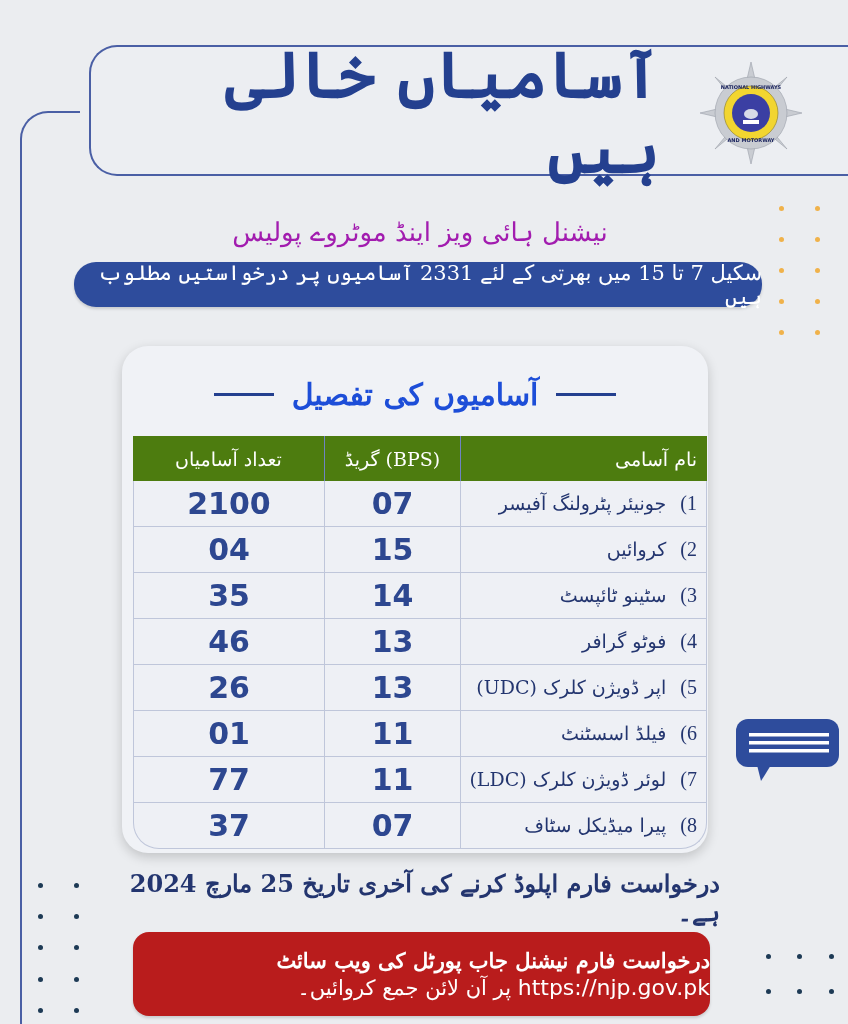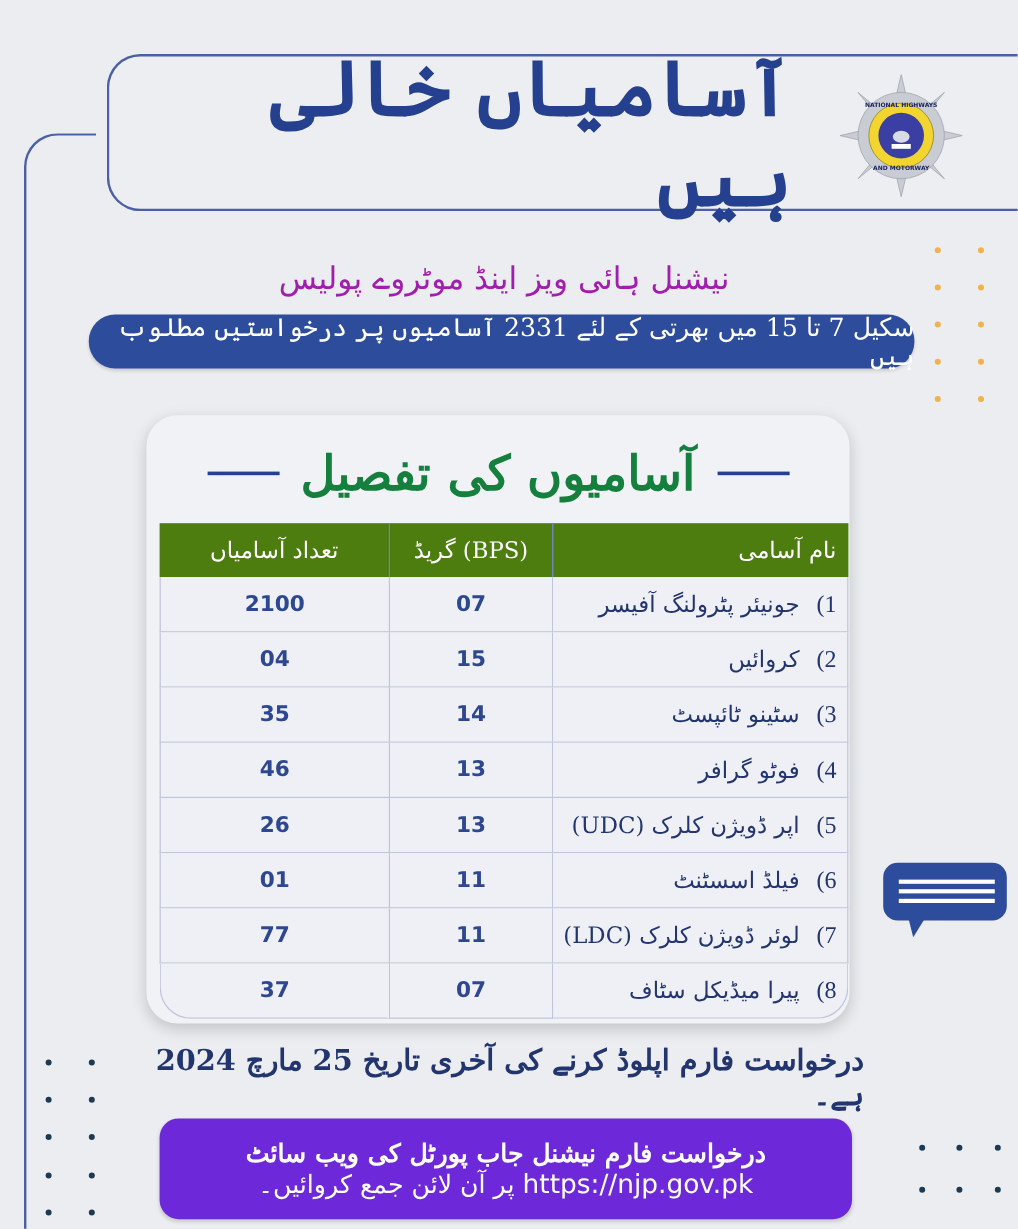--- a/index.html
+++ b/index.html
@@ -42,59 +42,59 @@
     box-shadow: 0 2px 3px rgba(0,0,0,0.15);
   }
   .card {
     left: 122px; top: 346px; width: 586px; height: 507px;
     background: #f0f2f6; border-radius: 26px;
     box-shadow: 0 4px 12px rgba(0,0,0,0.18);
   }
   .card-title {
     left: 122px; top: 366px; width: 586px; height: 56px;
     display: flex; align-items: center; justify-content: center; gap: 18px;
-    font-size: 40px; font-weight: bold; color: #15803d; direction: rtl;
+    font-size: 30px; font-weight: bold; color: #1d4ed8; direction: rtl;
   }
   .dash { width: 60px; height: 3px; background: #24408f; display: inline-block; }
   table.jobs {
     position: absolute; left: 133px; top: 436px; width: 574px;
     border-collapse: separate; border-spacing: 0;
   }
   table.jobs th {
     background: #4d7c0f; color: #ffffff; height: 45px; font-weight: normal;
     font-size: 19px; border-right: 1px solid #6f83c3; padding: 0 10px;
   }
   table.jobs th:last-child { border-right: none; }
   table.jobs td {
     height: 43px; border-bottom: 1px solid #bfc6da; border-right: 1px solid #bfc6da;
     background: #eef0f5;
   }
   table.jobs td:first-child { border-left: 1px solid #bfc6da; }
   table.jobs tr:last-child td:first-child { border-bottom-left-radius: 26px; }
   table.jobs tr:last-child td:last-child { border-bottom-right-radius: 26px; }
   .num {
     text-align: center; font-family: "DejaVu Sans", sans-serif; font-weight: bold;
-    font-size: 18px; color: #2d4790;
+    font-size: 30px; color: #2d4790;
   }
   .name {
     text-align: right; direction: rtl; padding-right: 10px;
     font-size: 19px; color: #23356f;
   }
   .idx { font-family: "Liberation Serif", serif; font-size: 20px; margin-left: 14px; }
   .col-count { width: 171px; }
   .col-grade { width: 115px; }
   .deadline {
     left: 120px; top: 878px; width: 600px; height: 40px;
     display: flex; align-items: center; justify-content: center;
     font-size: 24px; font-weight: bold; color: #23356f; direction: rtl;
   }
   .banner-bottom {
     left: 133px; top: 932px; width: 577px; height: 84px;
-    background: #6d28d9; border-radius: 16px;
-    display: flex; flex-direction: column; align-items: center; justify-content: center;
+    background: #b91c1c; border-radius: 16px;
+    display: flex; flex-direction: column; justify-content: center;
     color: #ffffff; box-shadow: 0 2px 3px rgba(0,0,0,0.15);
   }
   .bb-line1 { font-size: 21px; font-weight: bold; direction: rtl; }
   .bb-line2 { font-size: 21px; direction: rtl; margin-top: 2px; }
   .bb-url { font-family: "DejaVu Sans", sans-serif; font-size: 22px; direction: ltr; unicode-bidi: embed; }
   .dot { position: absolute; width: 5px; height: 5px; border-radius: 50%; }
   .dot.o { background: #f0b24a; }
   .dot.n { background: #1d3a55; }
   .chat { left: 735px; top: 717px; width: 105px; height: 65px; }
 </style>

